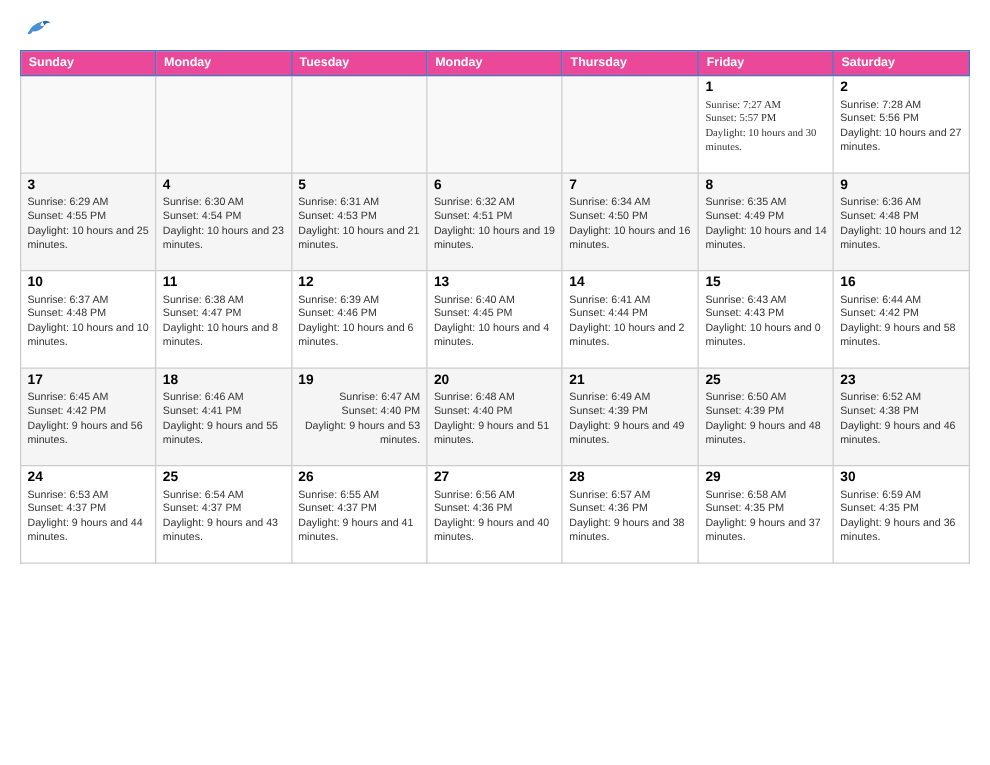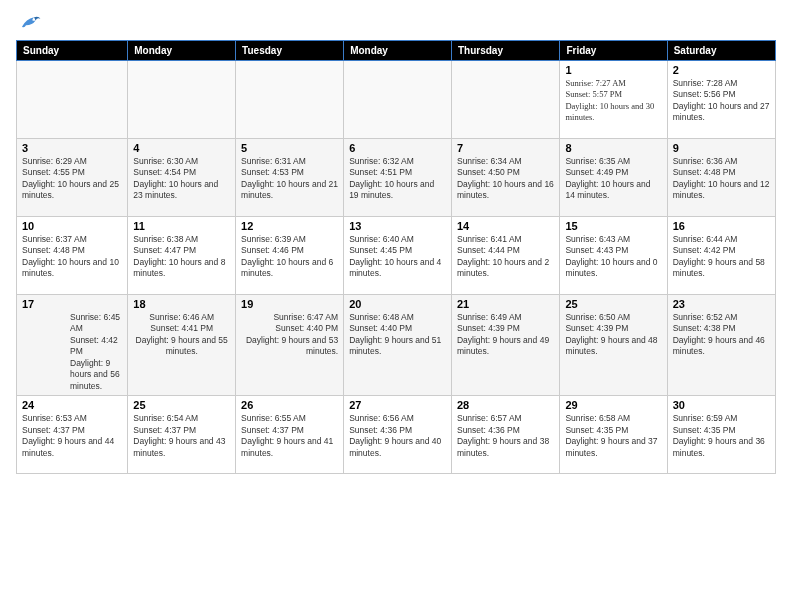--- a/index.html
+++ b/index.html
@@ -56,21 +56,21 @@
     .location {
       font-size: 13px;
       color: #555;
     }
     .calendar {
       width: 100%;
       border-collapse: collapse;
       font-size: 9.5px;
     }
     .calendar th {
-      background-color: #000000;
+      background-color: #ec4899;
       color: white;
       padding: 4px 6px;
       text-align: left;
       font-size: 10px;
       font-weight: bold;
       border: 1px solid #3a7bc8;
     }
     .calendar td {
       border: 1px solid #ccc;
       vertical-align: top;
@@ -237,27 +237,27 @@
           <td>
             <span class="day-num">16</span>
             <div class="day-info" style="white-space: pre-line;">Sunrise: 6:44 AM
 Sunset: 4:42 PM
 Daylight: 9 hours and 58 minutes.</div>
           </td>
         </tr>
         <tr class="week-row">
           <td>
             <span class="day-num">17</span>
-            <div class="day-info" style="white-space: pre-line; margin-left: 48px;">Sunrise: 6:45 AM
+            <div class="day-info" style="white-space: pre-line;">Sunrise: 6:45 AM
 Sunset: 4:42 PM
 Daylight: 9 hours and 56 minutes.</div>
           </td>
           <td>
             <span class="day-num">18</span>
-            <div class="day-info" style="white-space: pre-line; text-align: center;">Sunrise: 6:46 AM
+            <div class="day-info" style="white-space: pre-line;">Sunrise: 6:46 AM
 Sunset: 4:41 PM
 Daylight: 9 hours and 55 minutes.</div>
           </td>
           <td>
             <span class="day-num">19</span>
             <div class="day-info" style="white-space: pre-line; text-align: right;">Sunrise: 6:47 AM
 Sunset: 4:40 PM
 Daylight: 9 hours and 53 minutes.</div>
           </td>
           <td>

